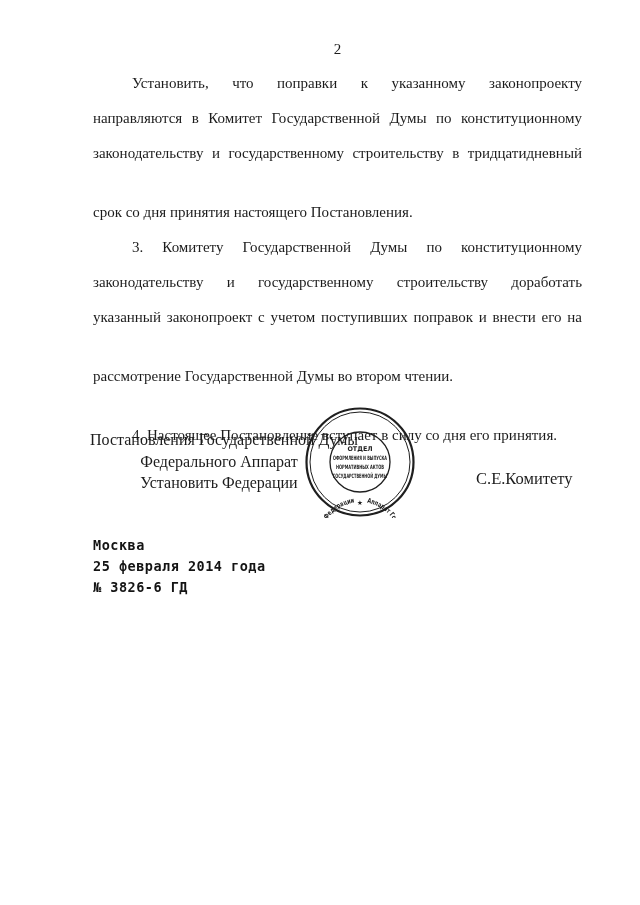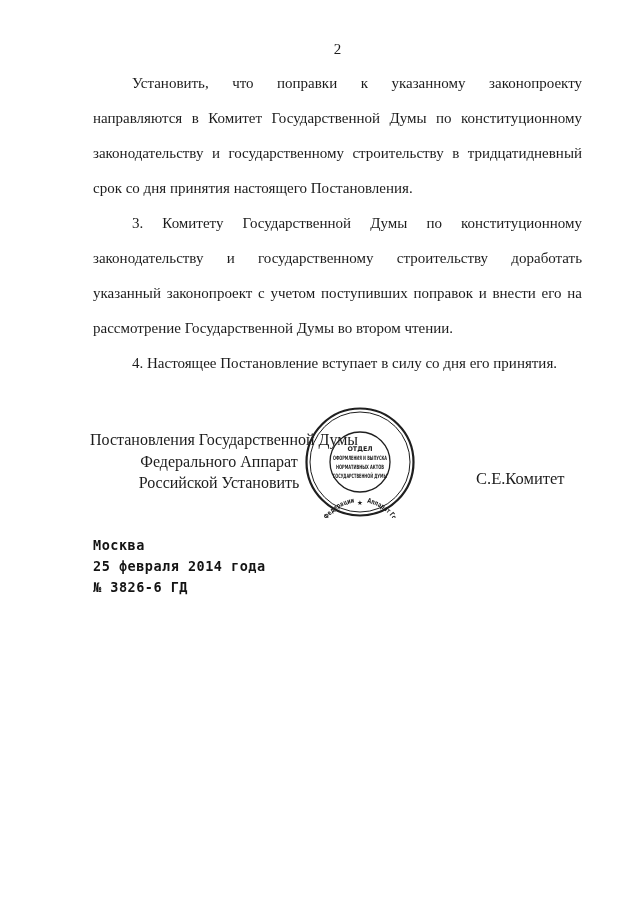--- a/index.html
+++ b/index.html
@@ -11,21 +11,21 @@
   }
   .page-number {
     position:absolute; top:41px; left:93px; width:489px;
     text-align:center; font-size:15px;
   }
   .doc-body {
     position:absolute; top:66px; left:93px; width:489px;
     font-size:15px; line-height:35px;
   }
   .line.fill { text-align:justify; text-align-last:justify; }
-  .line.last { text-align:center; text-align-last:left; }
+  .line.last { text-align:center; text-align-last:left;margin-top:24px; }
   .line.indent { padding-left:39px; }
   .signature-title {
     position:absolute; top:429px; left:90px; width:258px;
     text-align:center; font-size:16px; line-height:21.5px; white-space:nowrap;
   }
   .signature-name {
     position:absolute; top:469px; left:476px; font-size:16.5px;
   }
   .stamp {
     position:absolute; left:304px; top:406px; width:112px; height:112px;
@@ -60,24 +60,24 @@
         <div class="line last">рассмотрение Государственной Думы во втором чтении.</div>
       </div>
       <div>
         <div class="line last indent">4. Настоящее Постановление вступает в силу со дня его принятия.</div>
       </div>
     </div>
 
   <div class="signature-title">
       <div>Постановления Государственной Думы</div>
       <div>Федерального Аппарат</div>
-      <div>Российской Установить</div>
+      <div>Установить Федерации</div>
     </div>
 
-  <div class="signature-name">С.Е.Комитет</div>
+  <div class="signature-name">С.Е.Комитету</div>
 
   <svg class="stamp" viewBox="0 0 112 112" aria-hidden="true">
     <circle cx="56" cy="56" r="53.5" fill="none" stroke="#1f1f1f" stroke-width="2.2"></circle>
     <circle cx="56" cy="56" r="50" fill="none" stroke="#1f1f1f" stroke-width="1"></circle>
     <circle cx="56" cy="56" r="30" fill="none" stroke="#1f1f1f" stroke-width="1.3"></circle>
     <defs>
       <path id="ringPath" d="M 56 96 A 40 40 0 1 1 55.9 96" fill="none"></path>
     </defs>
     <text font-size="6.8">
       <textPath href="#ringPath" startOffset="7" textLength="238" lengthAdjust="spacingAndGlyphs">Аппарат Государственной Думы Федерального Собрания Российской Федерации</textPath>

